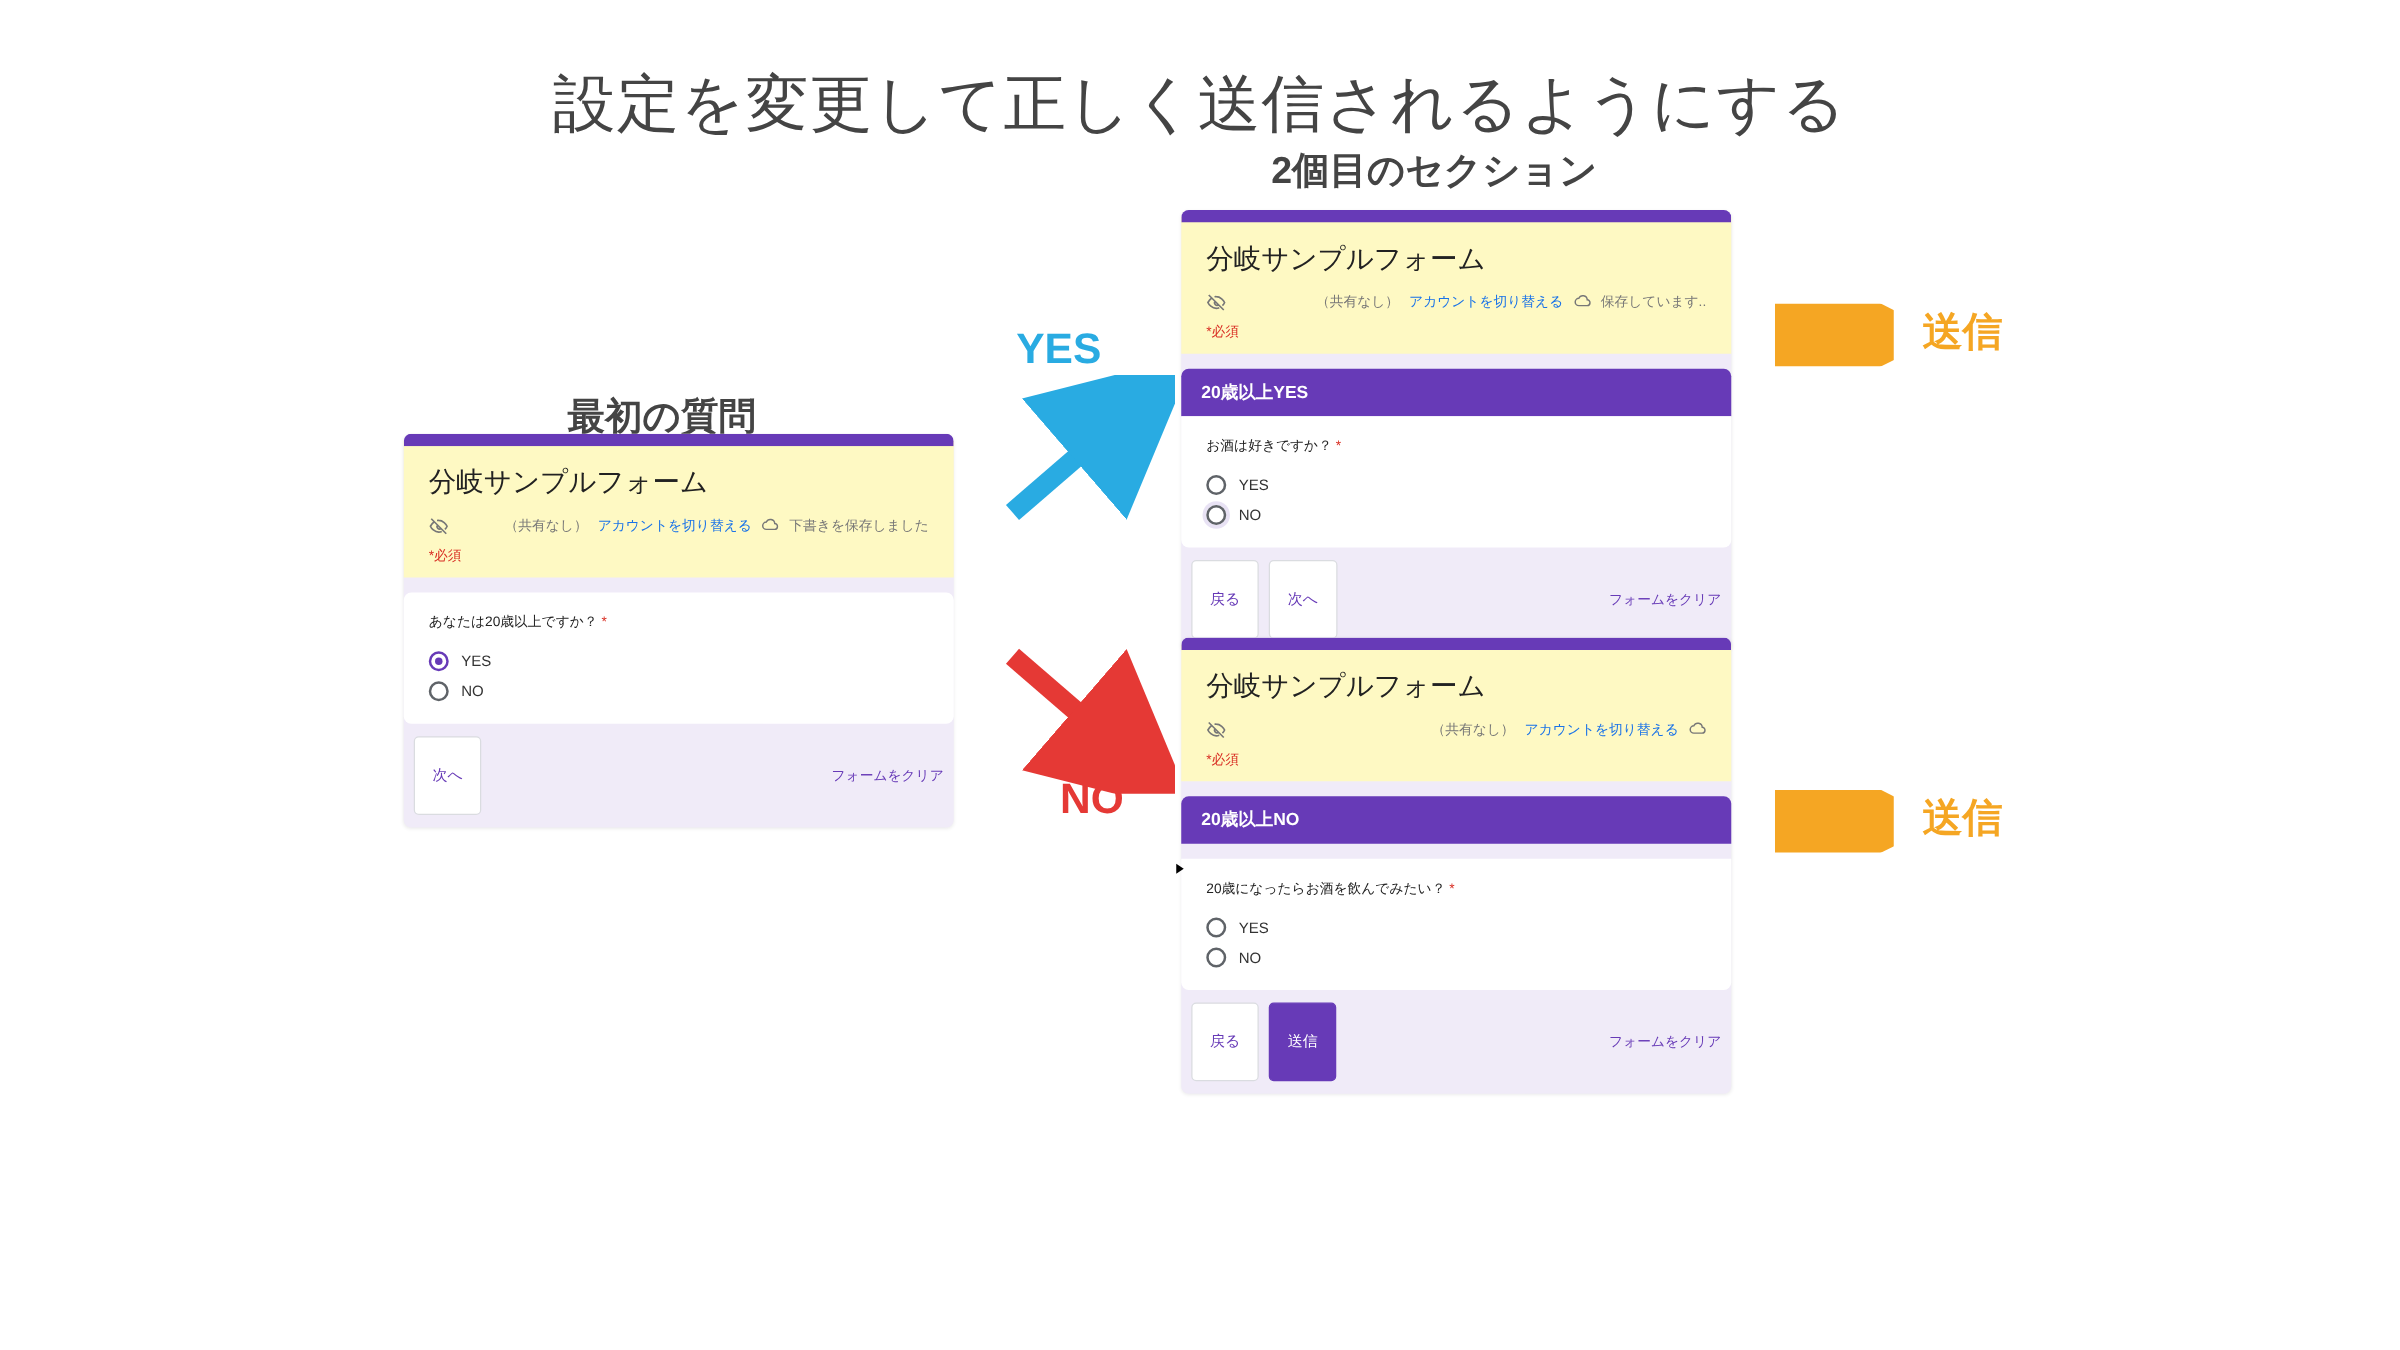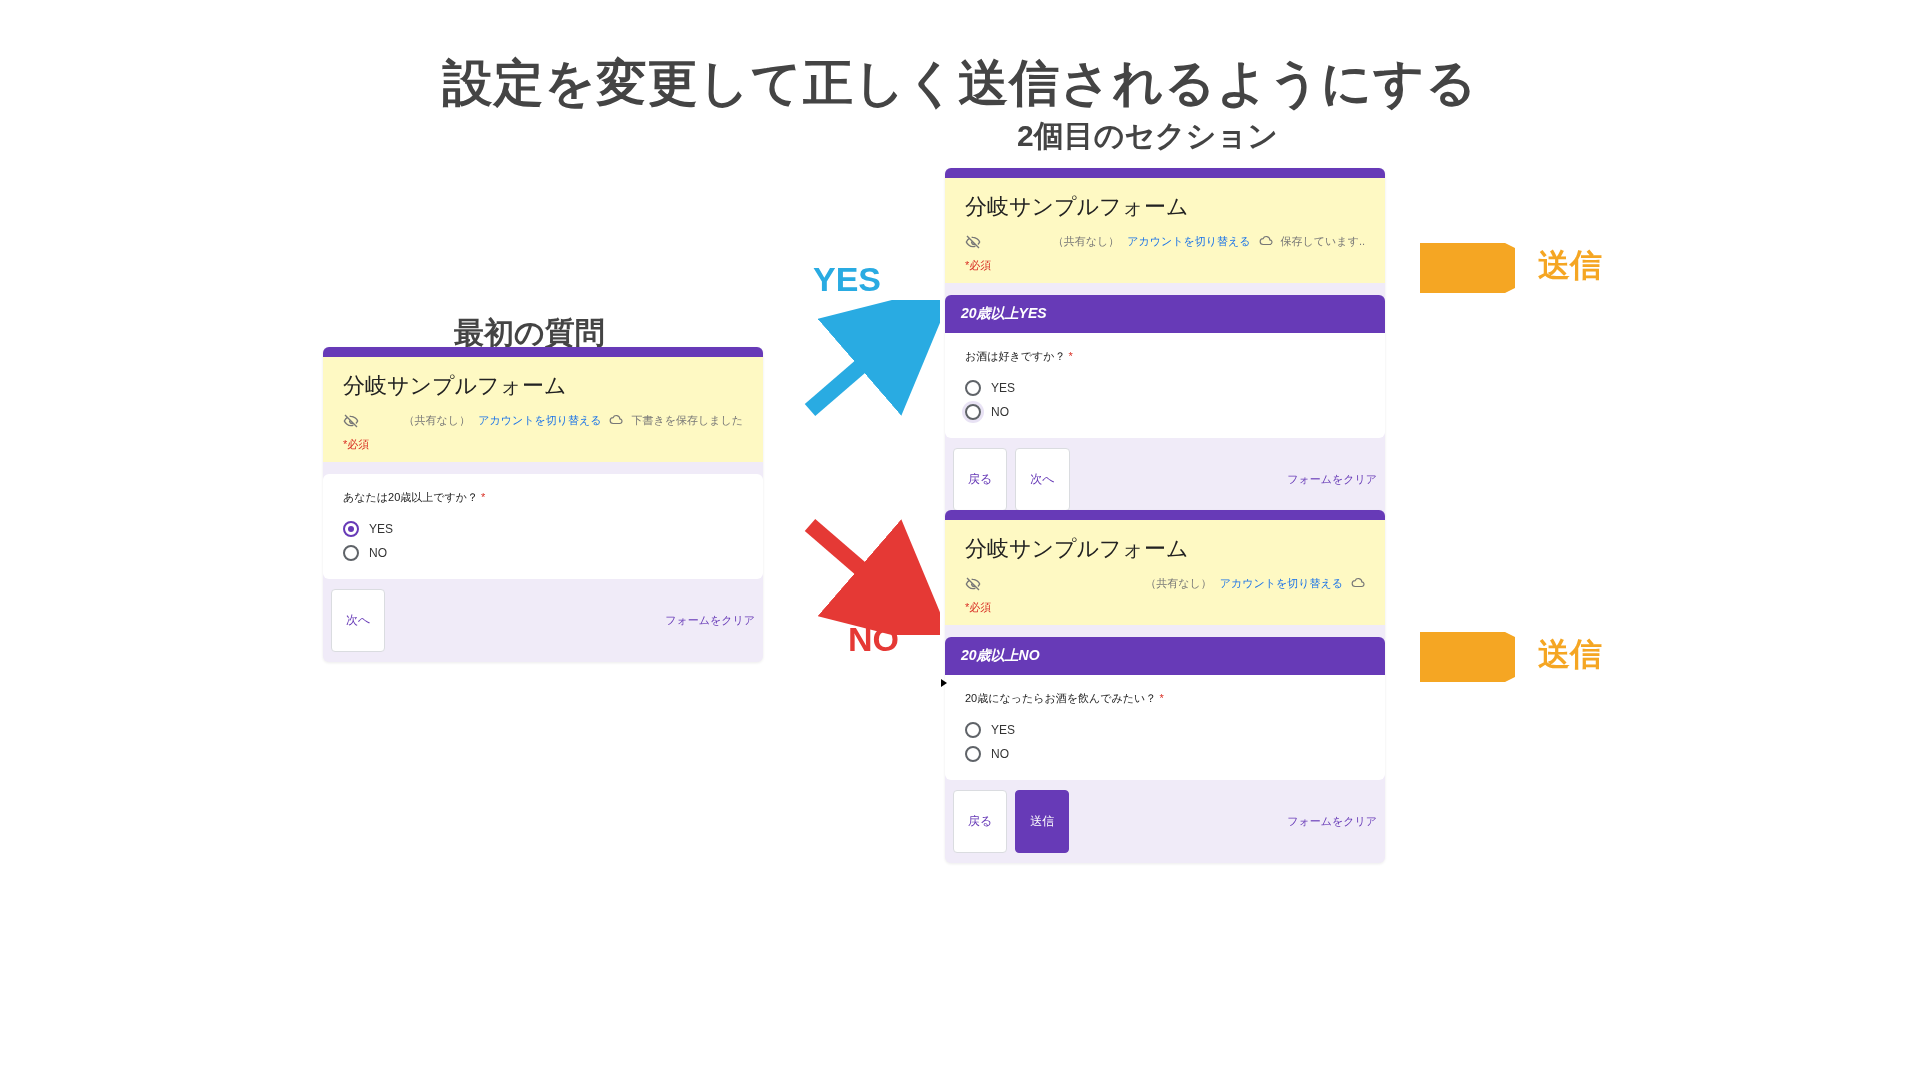--- a/index.html
+++ b/index.html
@@ -9,21 +9,21 @@
     background: #ffffff;
     font-family: "Hiragino Sans", "Hiragino Kaku Gothic ProN", Meiryo, sans-serif;
     position: relative;
   }
   .slide-title {
     position: absolute;
     top: 50px;
     left: 50%;
     transform: translateX(-50%);
     font-size: 50px;
-    font-weight: 700;
+    font-weight: 400;
     color: #444;
     letter-spacing: 1px;
     white-space: nowrap;
   }
   .caption {
     position: absolute;
     font-size: 30px;
     font-weight: 800;
     color: #444;
   }
@@ -73,21 +73,20 @@
   }
 
   .section-band {
     background: #673ab7;
     color: #fff;
     font-size: 14px;
     font-weight: 600;
     padding: 10px 16px;
     margin-top: 12px;
     border-radius: 6px 6px 0 0;
-    font-style: italic;
   }
 
   .question-card {
     background: #fff;
     border-radius: 0 0 6px 6px;
     margin-top: 0;
     padding: 16px 20px 14px;
   }
   .question-card.standalone {
     margin-top: 12px;
@@ -332,21 +331,21 @@
       <span class="cloud">
         <svg viewBox="0 0 24 24" width="14" height="14" fill="none" stroke="#777" stroke-width="2">
             <path d="M7 18a5 5 0 010-10 6 6 0 0111.5 2A4 4 0 0118 18H7z"></path>
           </svg>
       </span>
     </div>
     <div class="required-note">*必須</div>
   </div>
 
   <div class="section-band">20歳以上NO</div>
-  <div class="question-card" style="position:relative;">
+  <div class="question-card" style="position:relative;margin-top:12px;">
     <span class="cursor-triangle" style="top:4px; left:-4px;"></span>
     <div class="q-label">
       <span>20歳になったらお酒を飲んでみたい？</span> <span class="req-star">*</span>
     </div>
     <div class="options">
       <div class="opt">
         <span class="radio"></span>
         <span>YES</span>
       </div>
       <div class="opt">

